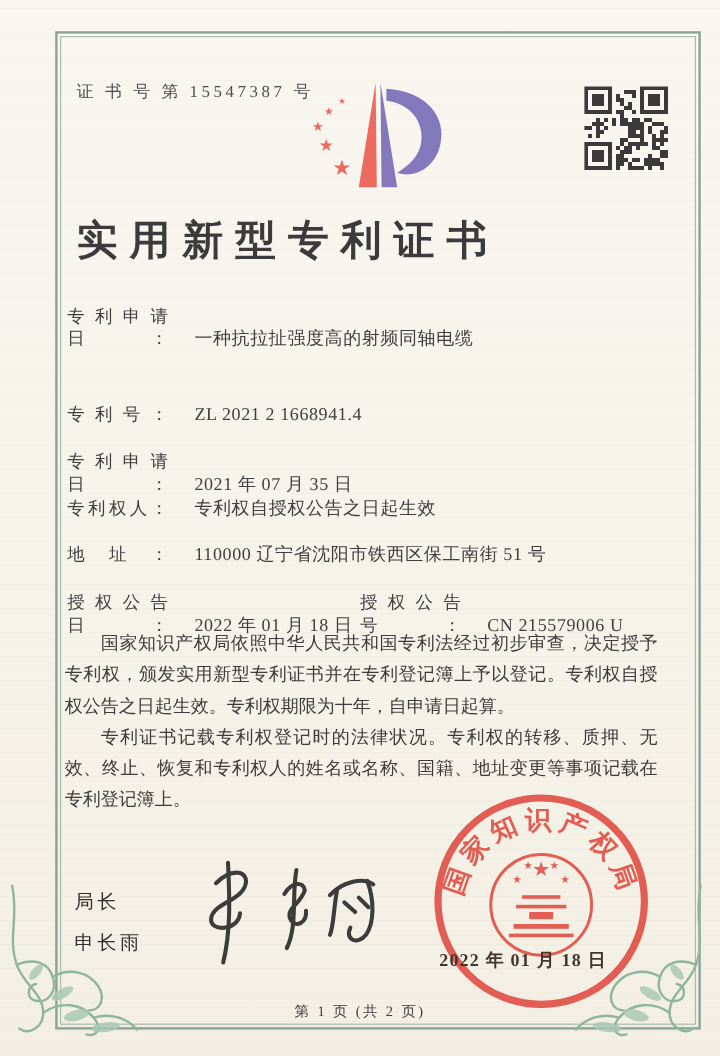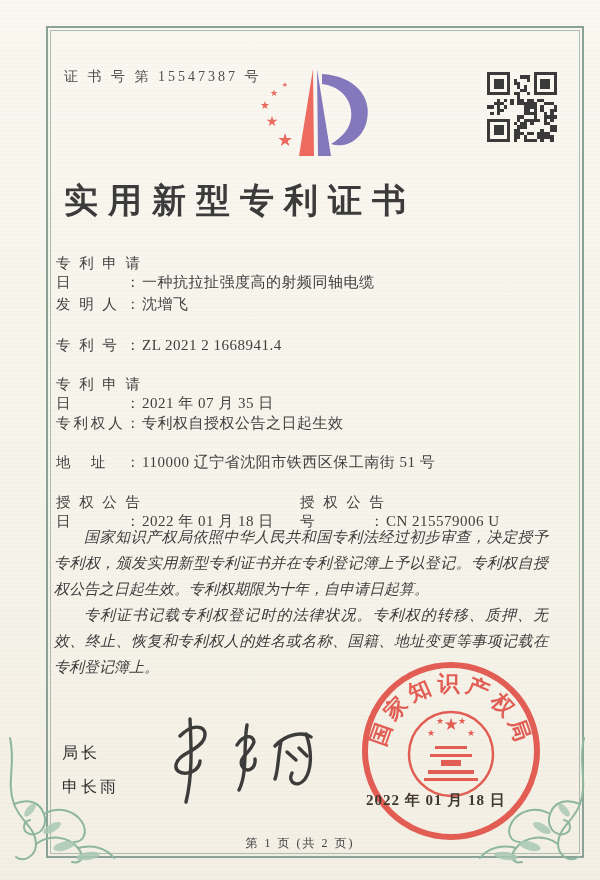--- a/index.html
+++ b/index.html
@@ -32,26 +32,26 @@
   .title {
     position:absolute; left:0; top:178px; width:480px;
     text-align:center; font-size:34px; letter-spacing:10px;
     color:#3b3b3b; font-weight:600;
   }
   .field-row { position:absolute; left:56px; width:500px; font-size:15px; color:#3f3f3f; }
   .f-label {
     display:inline-block; width:84px; font-size:14.5px;
     text-align:justify; text-align-last:justify; vertical-align:baseline;
   }
-  .f-value { margin-left:2px; letter-spacing:0.5px; }
+  .f-value { margin-left:22px; letter-spacing:0.5px; }
   .pair2 { position:absolute; left:244px; top:0; }
   .paras {
     position:absolute; left:54px; top:524px; width:494px;
     font-size:15px; line-height:26px; color:#3c3c3c;
-    text-align:justify; font-style:italic;
+    text-align:justify; 
   }
   .paras p { margin:0; text-indent:2em; }
   .officer {
     position:absolute; left:62px; top:736px;
     font-family:"Liberation Sans", sans-serif;
     font-size:16px; color:#2f2f2f; letter-spacing:3px; line-height:34px;
   }
   .sig-svg { position:absolute; left:142px; top:712px; }
   .seal-svg { position:absolute; left:358px; top:658px; opacity:0.88; }
   .seal-date {
@@ -216,23 +216,20 @@
       <rect x="0" y="14" width="7" height="7" fill="#3a3a3a"></rect>
       <rect x="1" y="15" width="5" height="5" fill="#f9f7f0"></rect>
       <rect x="2" y="16" width="3" height="3" fill="#3a3a3a"></rect>
     </svg>
 
   <div class="title">实用新型专利证书</div>
 
   <div class="field-row" style="top:254px">
     <span class="f-label">专利申请日：</span><span class="f-value">一种抗拉扯强度高的射频同轴电缆</span>
   </div>
-  <div class="field-row" style="top:295px">
-    <span class="f-label">发明人：</span><span class="f-value">沈增飞</span>
-  </div>
   <div class="field-row" style="top:336px">
     <span class="f-label">专利号：</span><span class="f-value">ZL 2021 2 1668941.4</span>
   </div>
   <div class="field-row" style="top:375px">
     <span class="f-label">专利申请日：</span><span class="f-value">2021 年 07 月 35 日</span>
   </div>
   <div class="field-row" style="top:414px">
     <span class="f-label">专利权人：</span><span class="f-value">专利权自授权公告之日起生效</span>
   </div>
   <div class="field-row" style="top:453px">

